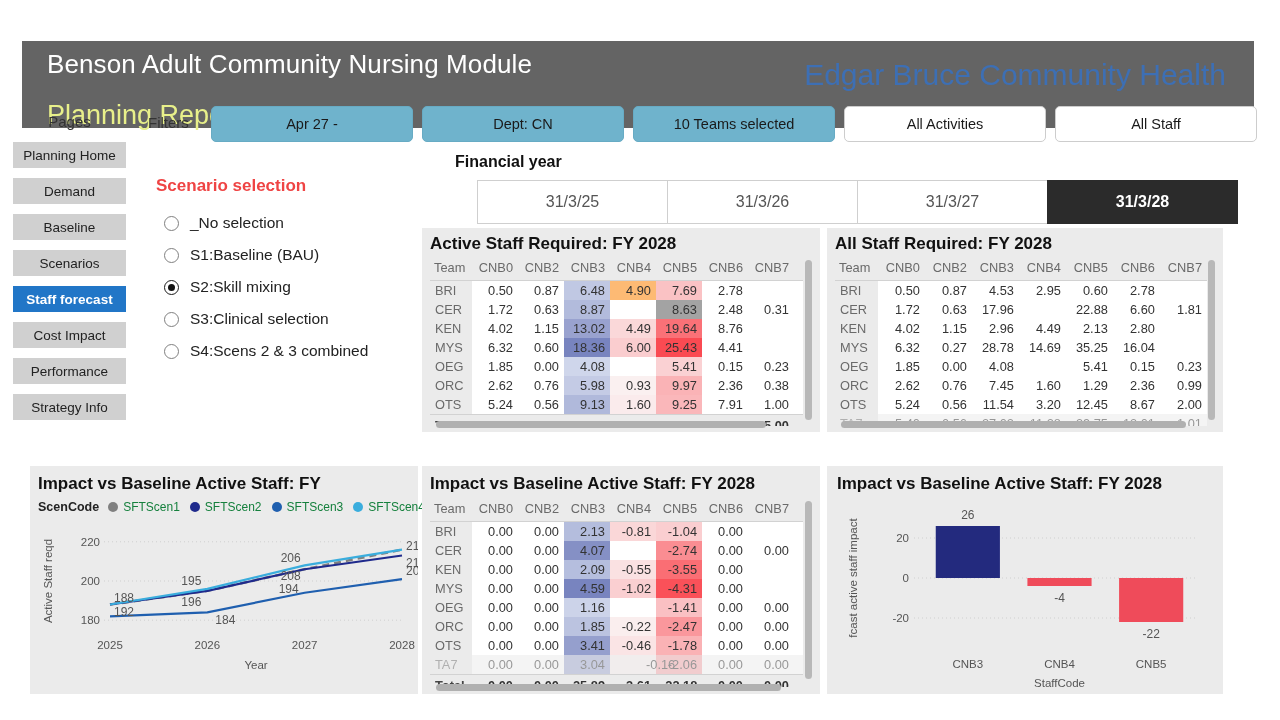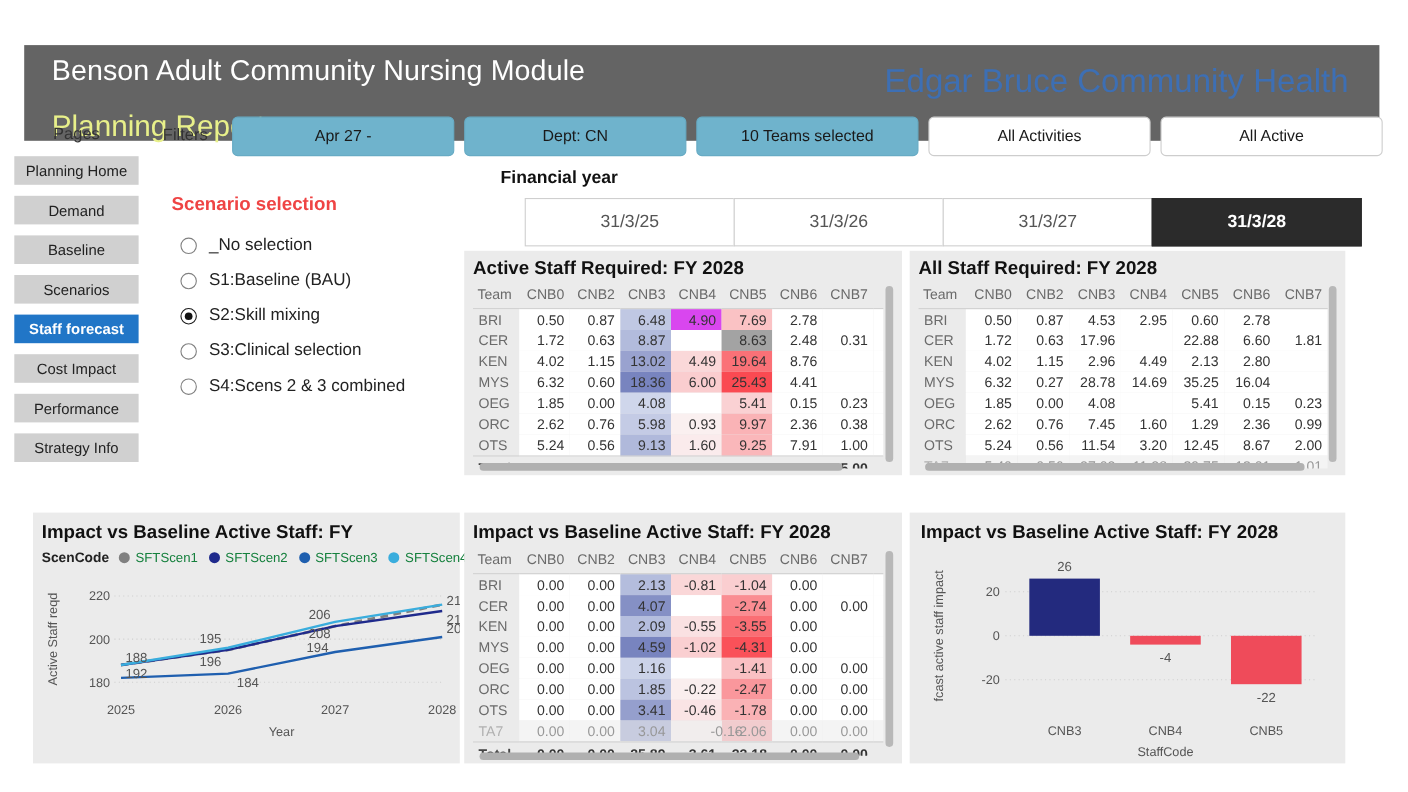--- a/index.html
+++ b/index.html
@@ -135,21 +135,21 @@
     <div class="page-btn">Performance</div>
     <div class="page-btn">Strategy Info</div>
   </div>
 
 <div class="filters-label">Filters</div>
 <div class="filter-bar" id="filter-bar">
     <div class="filter-btn on">Apr 27 -</div>
     <div class="filter-btn on">Dept: CN</div>
     <div class="filter-btn on">10 Teams selected</div>
     <div class="filter-btn off">All Activities</div>
-    <div class="filter-btn off">All Active</div>
+    <div class="filter-btn off">All Staff</div>
   </div>
 
 <div class="fy-label">Financial year</div>
 <div class="fy-bar" id="fy-bar">
     <div class="fy-btn">31/3/25</div>
     <div class="fy-btn">31/3/26</div>
     <div class="fy-btn">31/3/27</div>
     <div class="fy-btn sel">31/3/28</div>
   </div>
 
@@ -195,21 +195,21 @@
             <th style="width: 46px;">CNB7</th>
             <th style="width: 46px;">T</th>
           </tr>
         </thead>
         <tbody>
           <tr class="body-row">
             <td class="team">BRI</td>
             <td>0.50</td>
             <td>0.87</td>
             <td style="background: rgb(192, 200, 227);">6.48</td>
-            <td style="background: #d946ef;">4.90</td>
+            <td style="background: #fdba74;">4.90</td>
             <td style="background: rgb(250, 194, 196);">7.69</td>
             <td>2.78</td>
             <td></td>
             <td></td>
           </tr>
           <tr class="body-row">
             <td class="team">CER</td>
             <td>1.72</td>
             <td>0.63</td>
             <td style="background: rgb(178, 187, 220);">8.87</td>

